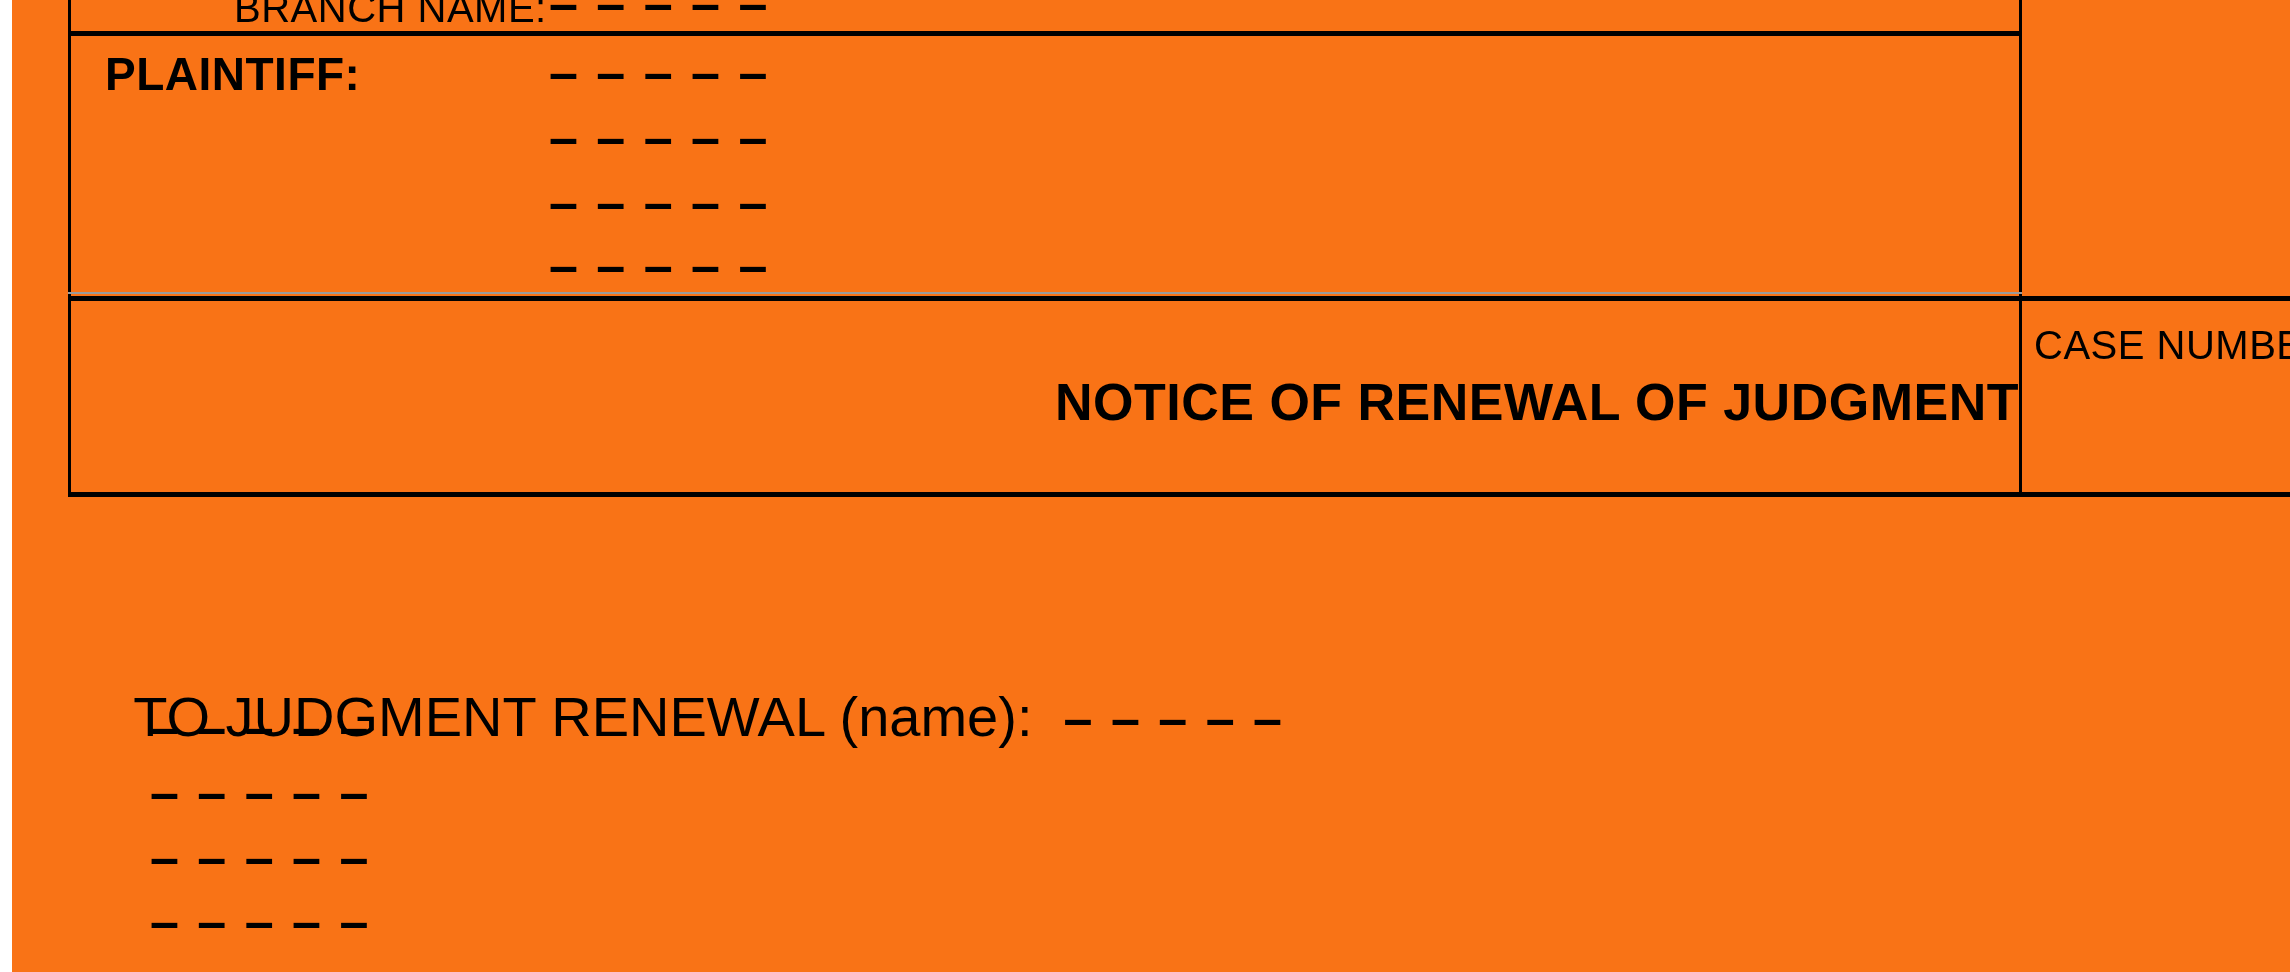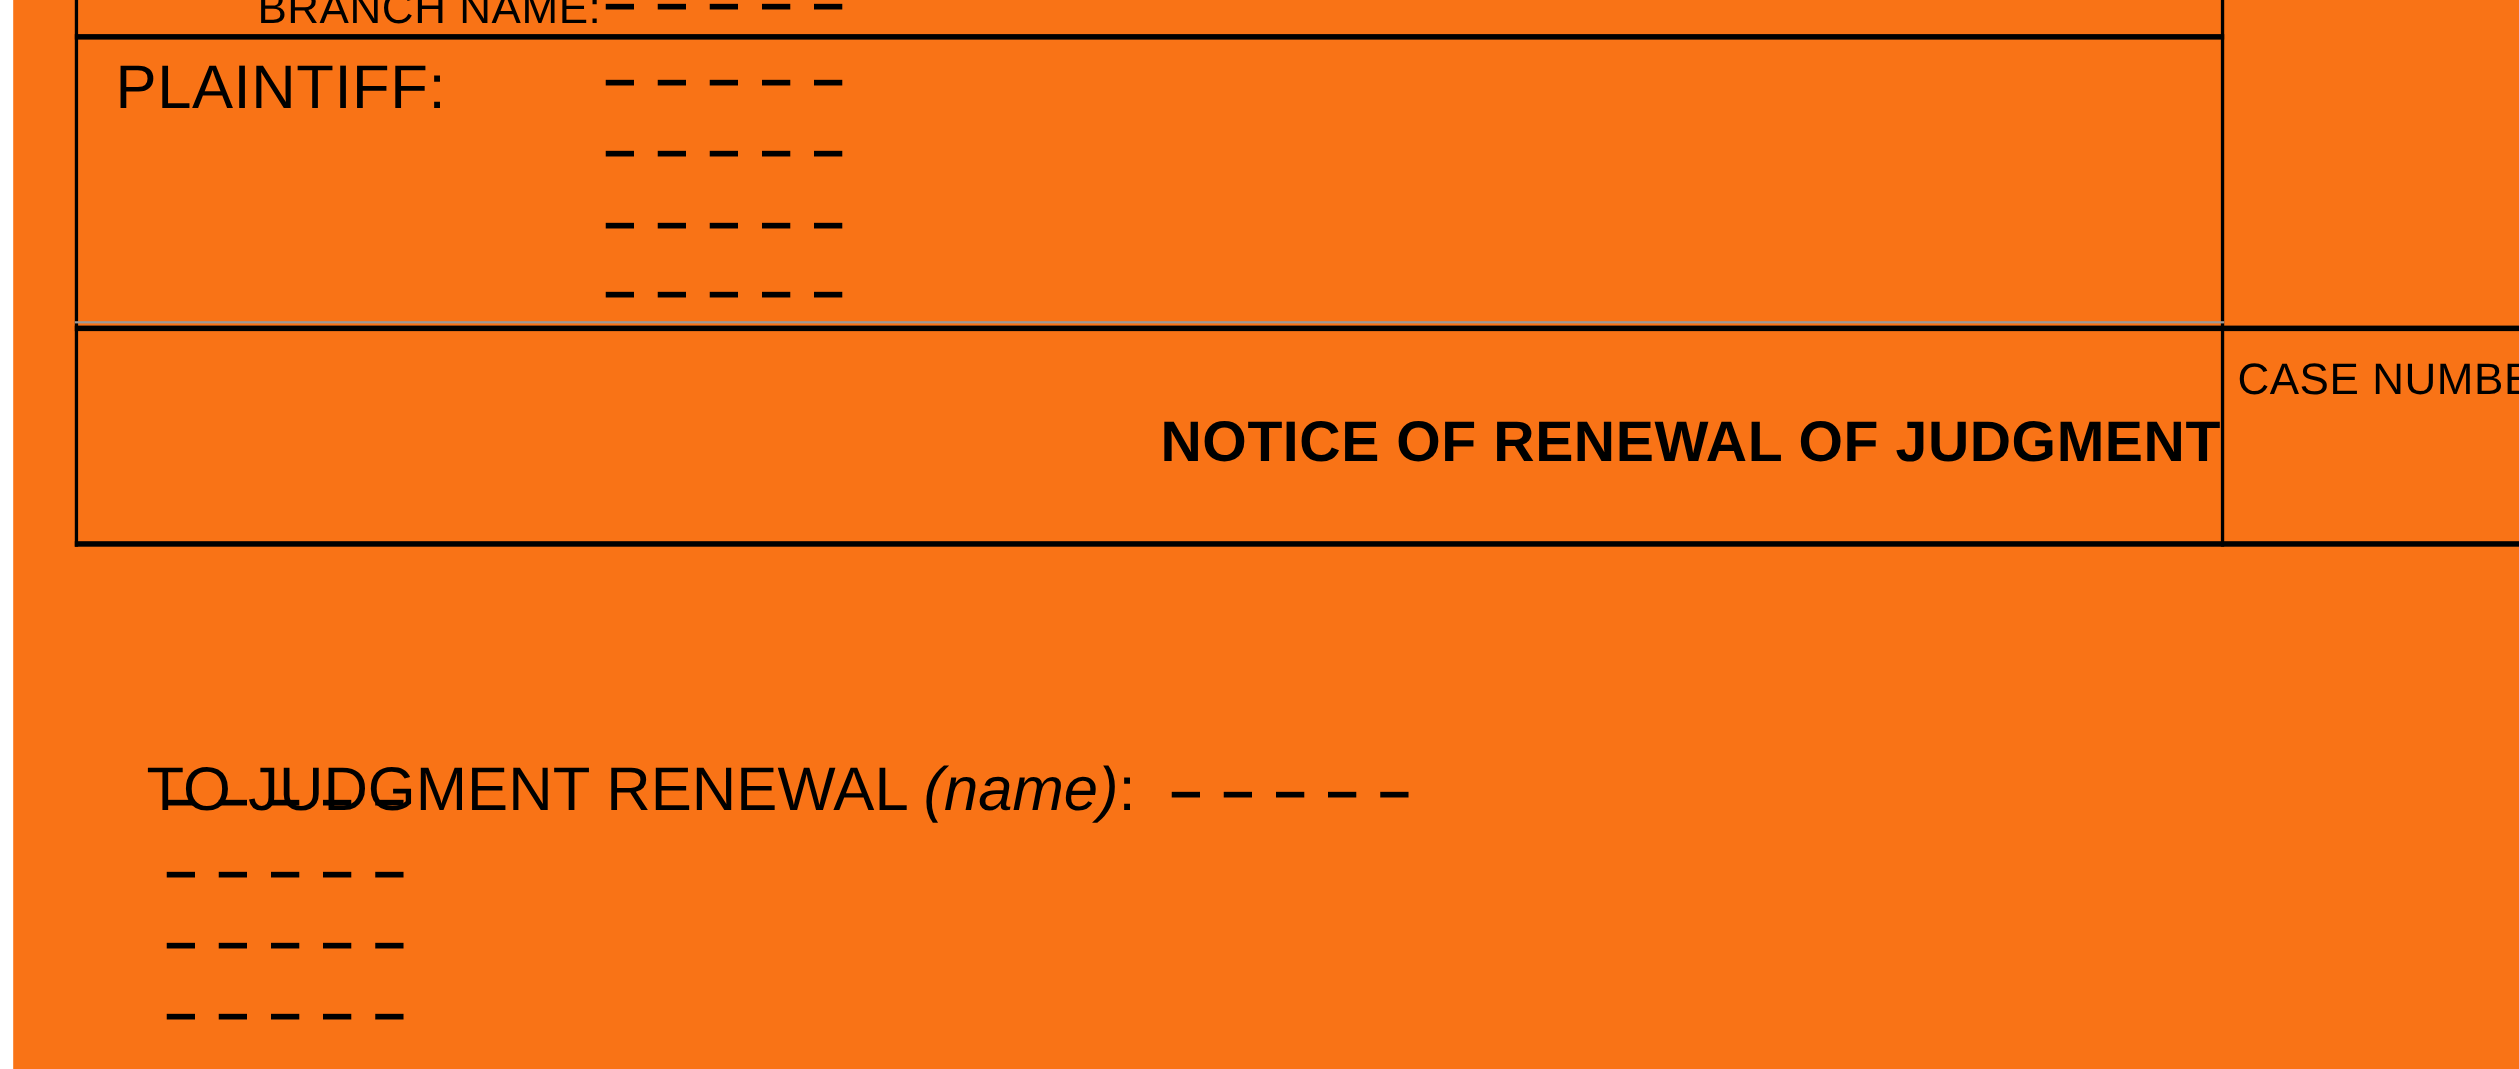--- a/index.html
+++ b/index.html
@@ -10,26 +10,26 @@
     overflow:hidden;
     font-family:"Liberation Sans","DejaVu Sans",sans-serif;
     color:#000;
     margin-left:12px;
   }
   .abs{position:absolute;line-height:1;white-space:pre;}
   .rule{position:absolute;background:#000;}
   .rule-thin{position:absolute;background:#9a9a9a;}
   .vline{position:absolute;background:#000;}
   .label-sm{font-size:40px;letter-spacing:0.5px;}
-  .label-md{font-size:56px;letter-spacing:0.5px;}
+  .label-md{font-size:46px;letter-spacing:0.5px;font-weight:bold;}
   .body-lg{font-size:56px;}
   .dashes{font-size:52px;font-weight:bold;letter-spacing:1px;word-spacing:2px;}
   .dashes-inline{font-size:52px;font-weight:bold;letter-spacing:1px;word-spacing:2px;}
   .title-txt{font-size:52px;font-weight:bold;text-align:right;letter-spacing:0.5px;}
-  .italic{font-style:italic;}
+  .italic{}
 </style>
 </head>
 <body>
 
 <div class="page">
 
   <div class="vline" style="left:56px;top:0;width:3px;height:497px;"></div>
   <div class="vline" style="left:2007px;top:0;width:3px;height:497px;"></div>
   <div class="rule" style="left:56px;top:31px;width:1954px;height:5px;"></div>
   <div class="rule-thin" style="left:56px;top:292px;width:1954px;height:2px;"></div>

